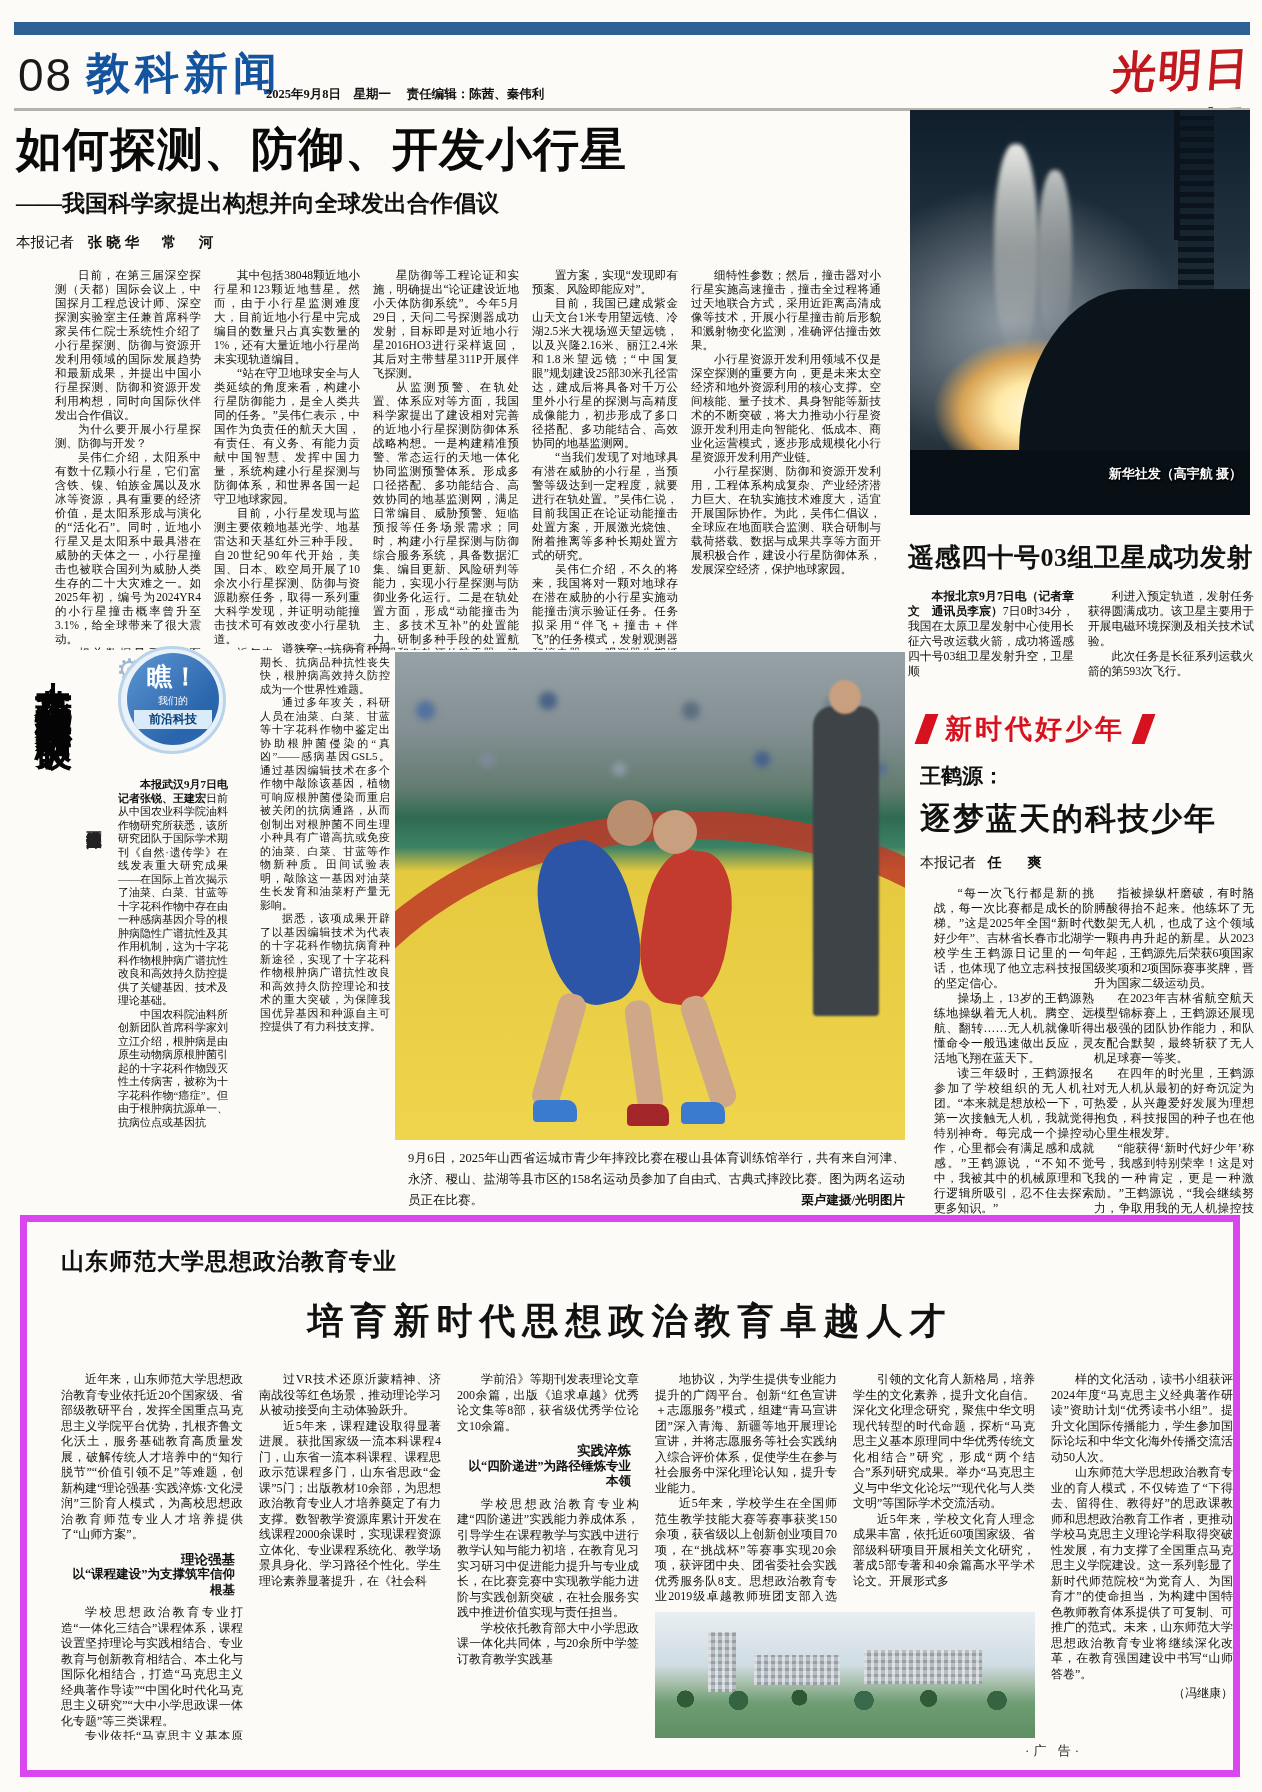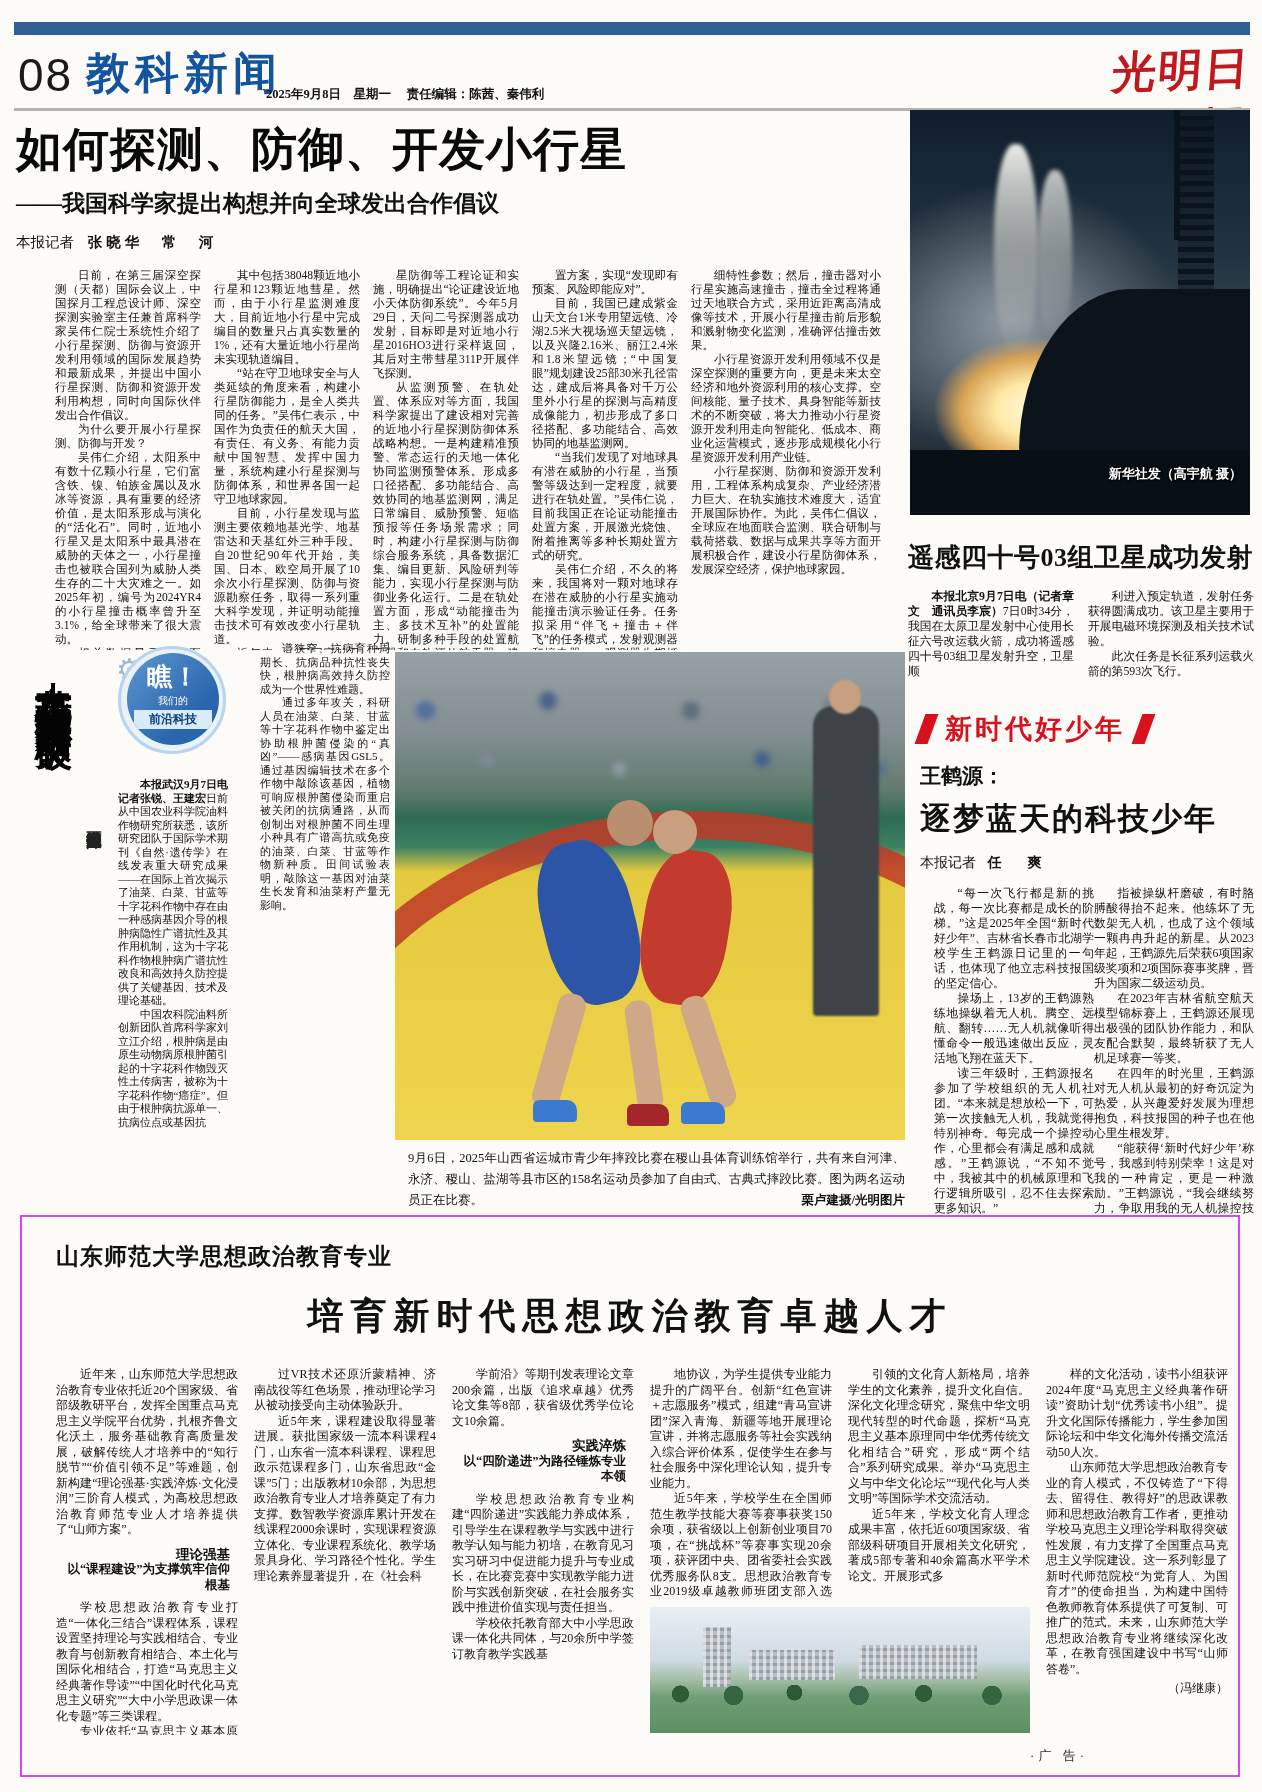--- a/index.html
+++ b/index.html
@@ -97,21 +97,21 @@
   .youth-flag{display:flex;align-items:center;gap:12px;height:34px;}
   .yf-bar{width:13px;height:30px;background:#d6121f;transform:skewX(-20deg);}
   .yf-text{color:#d6121f;font-size:27px;font-weight:bold;letter-spacing:3px;}
   .youth-name{margin-top:16px;font-size:21px;font-weight:bold;}
   .youth-title{margin-top:8px;font-size:31px;font-weight:bold;letter-spacing:2px;}
   .youth-byline{margin-top:14px;font-size:14px;}
   .youth-byline b{margin-left:8px;letter-spacing:6px;}
   .youth-cols{display:flex;margin-top:14px;font-size:11.8px;line-height:15px;justify-content:flex-end;}
   .youth-cols .txtcol{width:160px;height:330px;}
   
-  .adbox{position:absolute;left:20px;top:1215px;width:1220px;height:562px;border:2px solid #d946ef;
+  .adbox{position:absolute;left:20px;top:1215px;width:1220px;height:562px;border:7px solid #d946ef;
     box-sizing:border-box;padding:24px 34px;}
   .ad-kicker{font-size:23px;font-weight:bold;letter-spacing:1px;}
   .ad-title{margin-top:20px;text-align:center;font-size:36px;font-weight:bold;letter-spacing:7px;}
   .ad-cols{display:flex;gap:16px;margin-top:26px;font-size:12px;line-height:15.5px;}
   .ad-left,.ad-right{display:flex;gap:16px;}
   .ad-cols .txtcol{width:182px;height:368px;}
   .ad-mid{width:380px;}
   .ad-mid-row{display:flex;gap:16px;}
   .ad-mid-row .txtcol{width:182px;height:232px;}
   .campus{position:relative;width:380px;height:126px;margin-top:8px;overflow:hidden;
@@ -222,20 +222,21 @@
   <div class="sci-colA bodytext">
       <div class="txtcol">
         <p class="para"><b>本报武汉9月7日电　记者张锐、王建宏</b>日前从中国农业科学院油料作物研究所获悉，该所研究团队于国际学术期刊《自然·遗传学》在线发表重大研究成果——在国际上首次揭示了油菜、白菜、甘蓝等十字花科作物中存在由一种感病基因介导的根肿病隐性广谱抗性及其作用机制，这为十字花科作物根肿病广谱抗性改良和高效持久防控提供了关键基因、技术及理论基础。</p>
         <p class="para">中国农科院油料所创新团队首席科学家刘立江介绍，根肿病是由原生动物病原根肿菌引起的十字花科作物毁灭性土传病害，被称为十字花科作物“癌症”。但由于根肿病抗源单一、抗病位点或基因抗</p>
       </div>
     </div>
   <div class="sci-colB bodytext">
       <div class="txtcol">
         <p class="para">谱狭窄、抗病育种周期长、抗病品种抗性丧失快，根肿病高效持久防控成为一个世界性难题。</p>
         <p class="para">通过多年攻关，科研人员在油菜、白菜、甘蓝等十字花科作物中鉴定出协助根肿菌侵染的“真凶”——感病基因GSL5。通过基因编辑技术在多个作物中敲除该基因，植物可响应根肿菌侵染而重启被关闭的抗病通路，从而创制出对根肿菌不同生理小种具有广谱高抗或免疫的油菜、白菜、甘蓝等作物新种质。田间试验表明，敲除这一基因对油菜生长发育和油菜籽产量无影响。</p>
+        <p class="para">据悉，该项成果开辟了以基因编辑技术为代表的十字花科作物抗病育种新途径，实现了十字花科作物根肿病广谱抗性改良和高效持久防控理论和技术的重大突破，为保障我国优异基因和种源自主可控提供了有力科技支撑。</p>
       </div>
     </div>
 
   <div class="wrest-photo">
     <div class="wp-crowd"></div>
     <div class="wp-arc"></div>
     <div class="wp-stand"></div>
     <div class="wp-stand-head"></div>
     <div class="wp-torso" style="left:148px;top:188px;width:92px;height:165px;background:#2c55a8;transform:rotate(-14deg);"></div>
     <div class="wp-torso" style="left:248px;top:198px;width:86px;height:155px;background:#c23b2e;transform:rotate(9deg);"></div>

